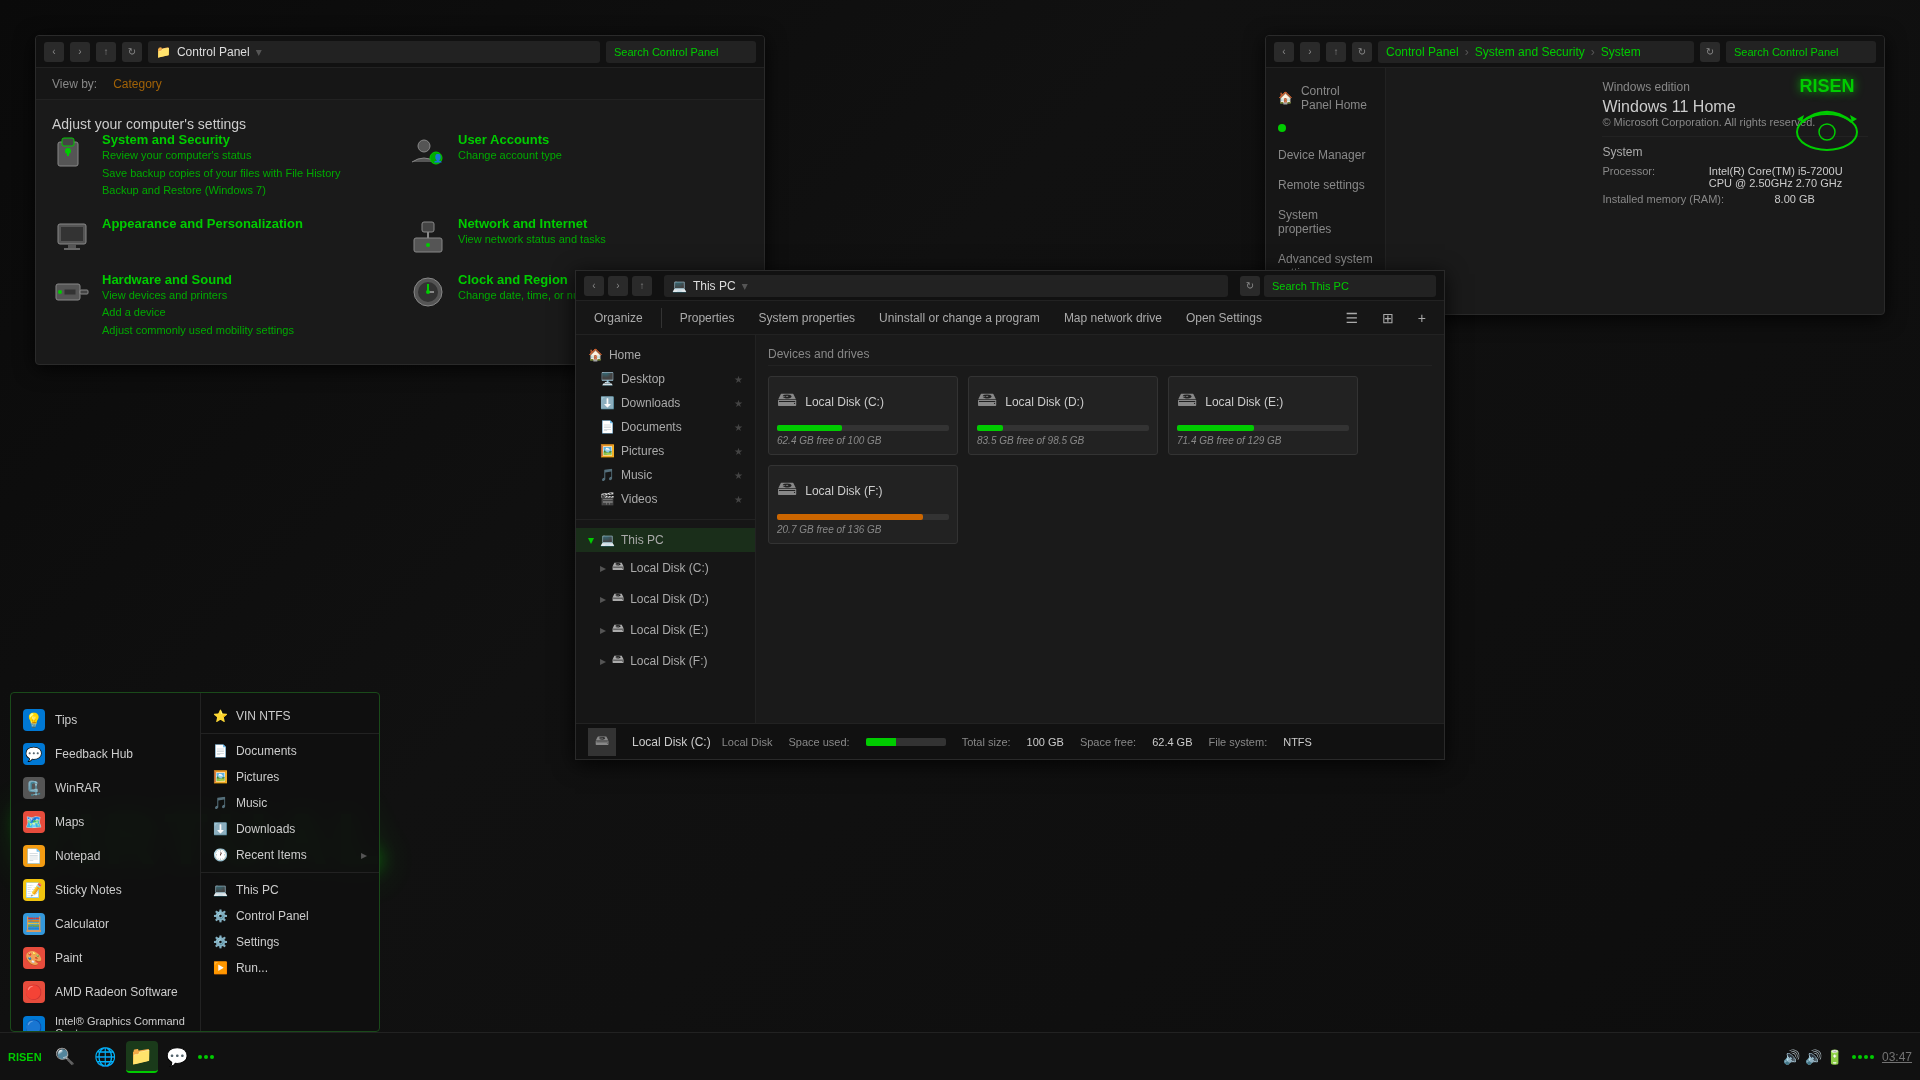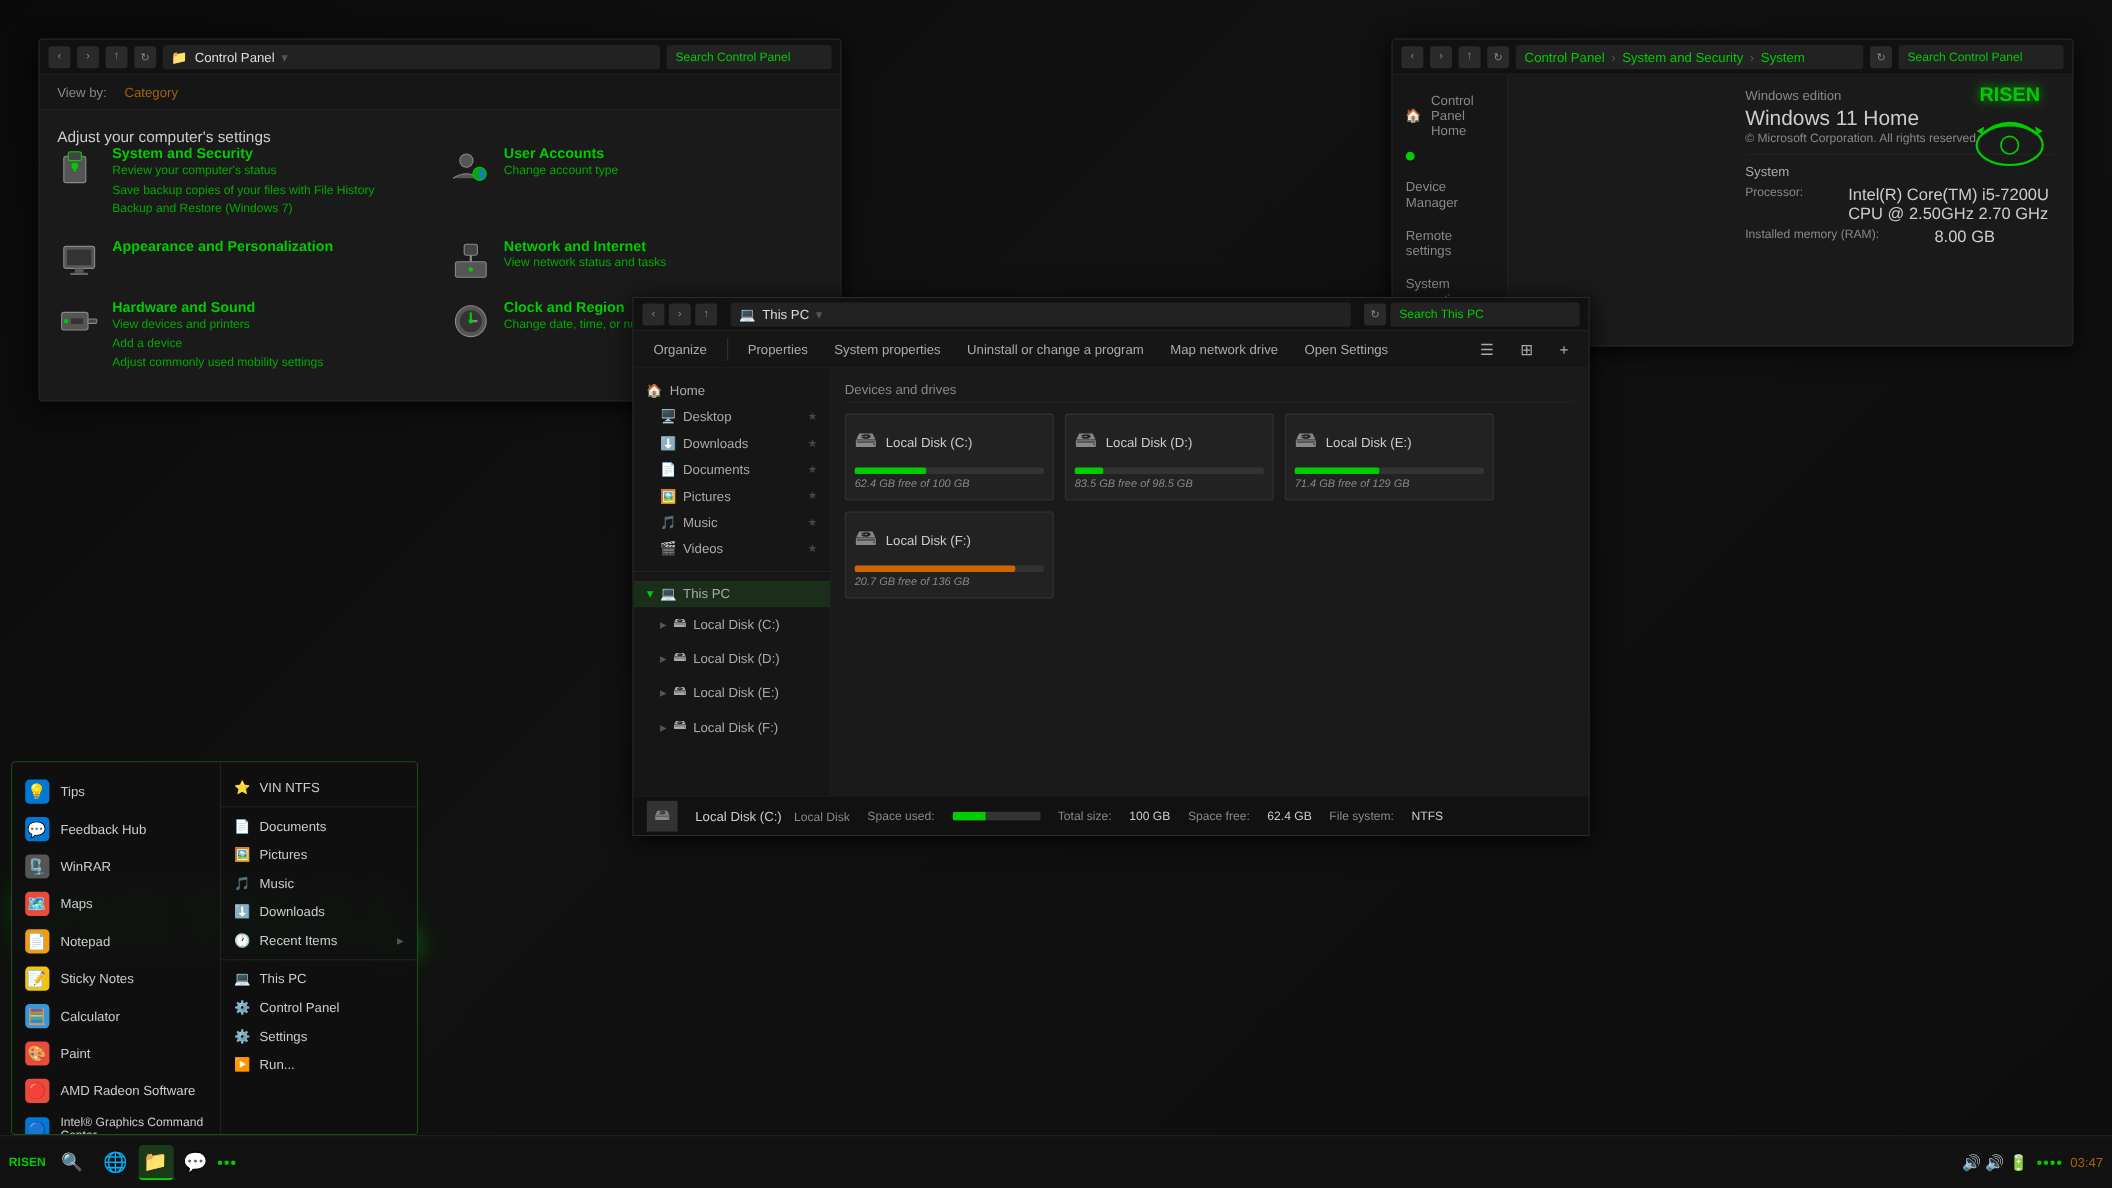--- a/index.html
+++ b/index.html
@@ -98,22 +98,23 @@
       display: flex;
       gap: 2px;
     }
     .taskbar-dot {
       width: 4px;
       height: 4px;
       background: #00cc00;
       border-radius: 50%;
     }
     .taskbar-time {
-      color: #a16207;
+      color: #737373;
       font-size: 12px;
+      text-decoration: underline;
     }
 
     
     .start-menu {
       position: absolute;
       bottom: 48px;
       left: 10px;
       width: 370px;
       height: 340px;
       background: rgba(15,15,15,0.97);
@@ -315,21 +316,21 @@
       display: flex;
       gap: 12px;
       margin-bottom: 4px;
     }
     .sys-info-label {
       font-size: 11px;
       color: #888;
       width: 160px;
     }
     .sys-info-value {
-      font-size: 15px;
+      font-size: 11px;
       color: #ccc;
     }
 
     
     .explorer-window {
       position: absolute;
       top: 270px;
       left: 575px;
       width: 870px;
       height: 490px;
@@ -688,21 +689,21 @@
           <svg width="90" height="60" viewBox="0 0 90 60">
             <ellipse cx="45" cy="35" rx="30" ry="18" fill="none" stroke="#00cc00" stroke-width="2"></ellipse>
             <circle cx="45" cy="35" r="8" fill="none" stroke="#00cc00" stroke-width="1.5"></circle>
             <path d="M20 25 Q45 5 70 25" fill="none" stroke="#00cc00" stroke-width="2.5"></path>
             <path d="M15 22 L20 25 L22 18" fill="#00cc00"></path>
             <path d="M75 22 L70 25 L68 18" fill="#00cc00"></path>
           </svg>
         </div>
         <div style="margin-bottom:8px;">
           <div style="font-size:12px; color:#888; margin-bottom:4px;">Windows edition</div>
-          <div style="font-size:19px; color:#ccc;">Windows 11 Home</div>
+          <div style="font-size:16px; color:#ccc;">Windows 11 Home</div>
           <div style="font-size:11px; color:#888;">© Microsoft Corporation. All rights reserved.</div>
         </div>
         <div style="border-top:1px solid #222; padding-top:8px; margin-top:8px;">
           <div style="font-size:12px; color:#aaa; margin-bottom:6px;">System</div>
           <div class="sys-info-row">
             <div class="sys-info-label">Processor:</div>
             <div class="sys-info-value">Intel(R) Core(TM) i5-7200U CPU @ 2.50GHz   2.70 GHz</div>
           </div>
           <div class="sys-info-row">
             <div class="sys-info-label">Installed memory (RAM):</div>

